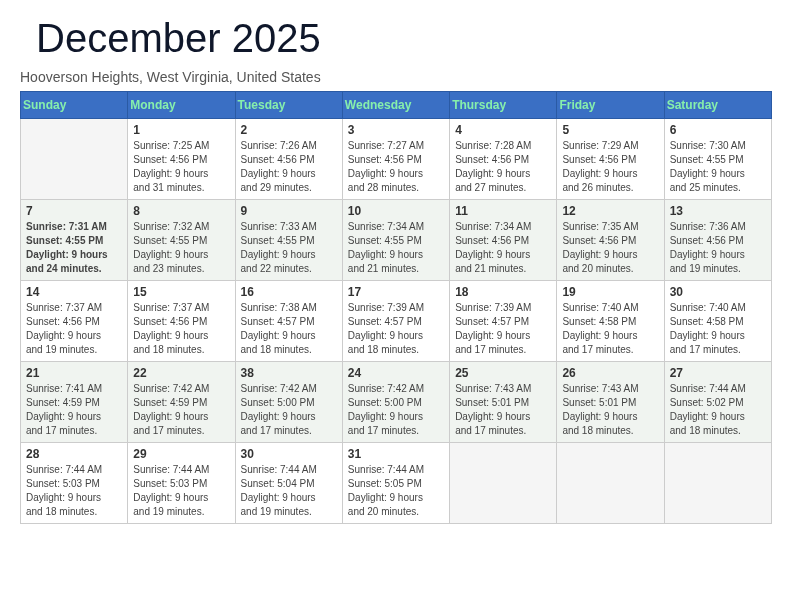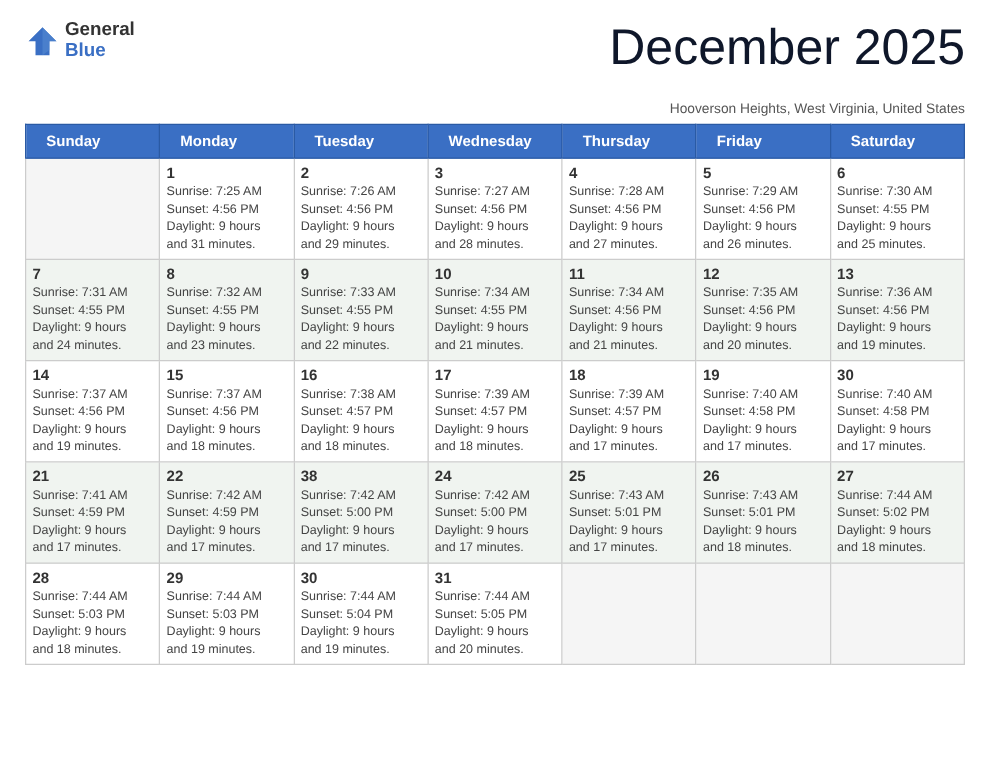--- a/index.html
+++ b/index.html
@@ -47,34 +47,34 @@
     }
     .title-area {
       text-align: right;
     }
     .month-title {
       font-size: 40px;
       font-weight: normal;
       color: #0f172a;
     }
     .location-title {
-      font-size: 11px;
+      font-size: 14px;
       color: #555;
-      margin-top: 20px;
+      margin-top: 8px;
     }
     .calendar {
       width: 100%;
       border-collapse: collapse;
       margin-top: 6px;
       font-size: 11px;
     }
     .calendar th {
       background-color: #3a6fc4;
-      color: #ffffff;
-      padding: 6px 16px;
+      color: #86efac;
+      padding: 6px 2px;
       text-align: left;
       font-size: 12px;
       font-weight: bold;
       border: 1px solid #2a5aa4;
     }
     .calendar td {
       border: 1px solid #ccc;
       vertical-align: top;
       padding: 4px 5px;
       width: 107px;
@@ -97,30 +97,20 @@
     }
     .row-shaded td {
       background: #f0f4f0;
     }
   </style>
 </head>
 <body>
 
 <div class="page">
   <div class="header-area">
-    <div class="logo">
-      <svg class="logo-icon" viewBox="0 0 40 40">
-        <polygon points="20,4 36,20 28,20 28,36 12,36 12,20 4,20" fill="#3a6fc4"></polygon>
-        <polygon points="20,4 36,20 28,20 28,30 20,36" fill="#5a8fd4" opacity="0.5"></polygon>
-      </svg>
-      <div class="logo-text">
-        <span class="logo-general">General</span>
-        <span class="logo-blue">Blue</span>
-      </div>
-    </div>
     <div class="title-area">
       <div class="month-title">December 2025</div>
       <div class="location-title">Hooverson Heights, West Virginia, United States</div>
     </div>
   </div>
 
   <table class="calendar">
     <thead>
       <tr>
         <th>Sunday</th>
@@ -174,21 +164,21 @@
             <div class="day-number">6</div>
             <div class="day-info" style="white-space: pre-line;">Sunrise: 7:30 AM
 Sunset: 4:55 PM
 Daylight: 9 hours
 and 25 minutes.</div>
           </td>
         </tr>
         <tr class="row-shaded">
           <td>
             <div class="day-number">7</div>
-            <div class="day-info" style="white-space: pre-line;">Sunrise: 7:31 AM
+            <div class="day-info" style="white-space: pre-line; font-weight: bold;">Sunrise: 7:31 AM
 Sunset: 4:55 PM
 Daylight: 9 hours
 and 24 minutes.</div>
           </td>
           <td>
             <div class="day-number">8</div>
             <div class="day-info" style="white-space: pre-line;">Sunrise: 7:32 AM
 Sunset: 4:55 PM
 Daylight: 9 hours
 and 23 minutes.</div>

